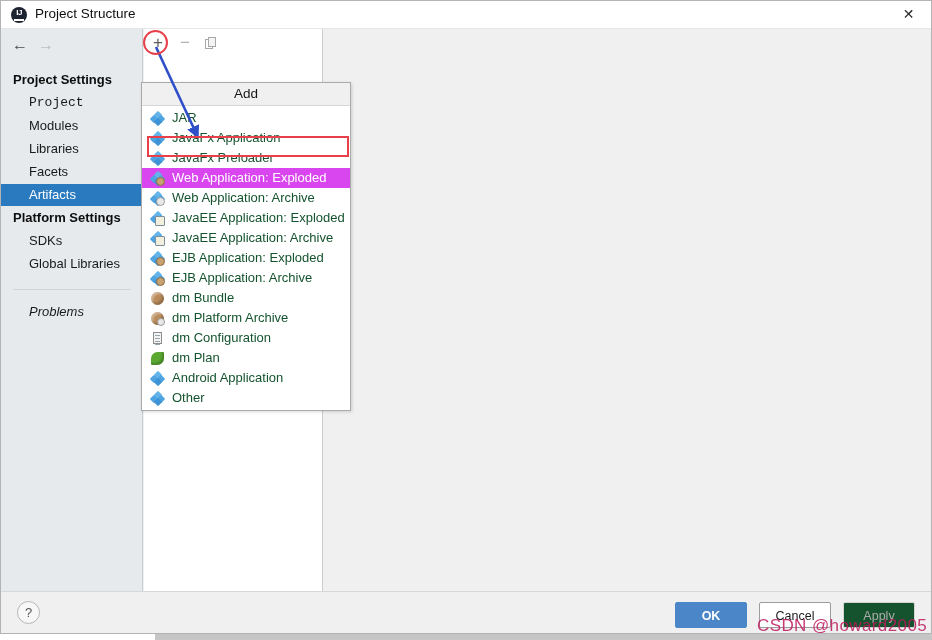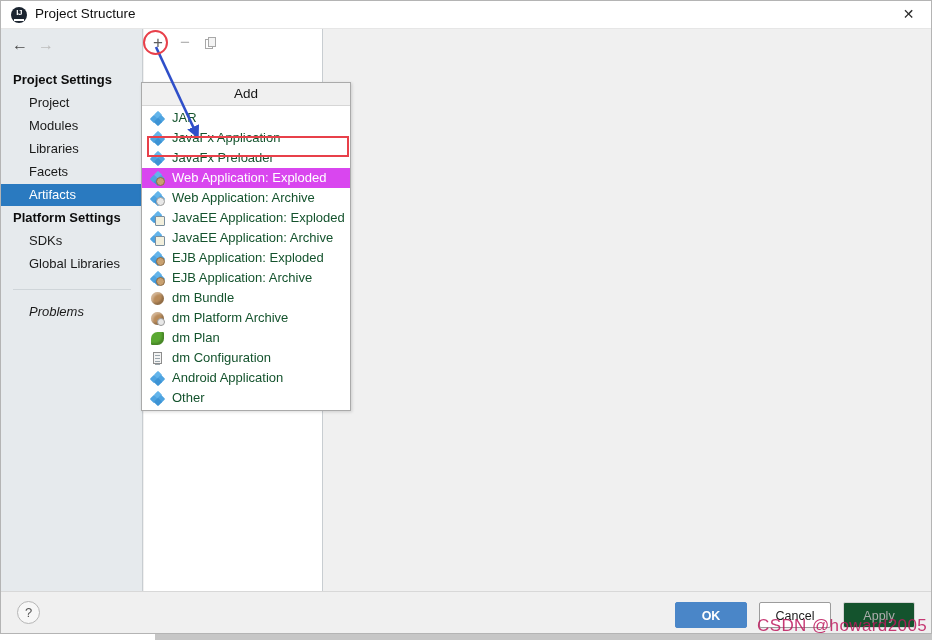--- a/index.html
+++ b/index.html
@@ -449,21 +449,21 @@
 
   <div id="content">
 
     <div id="sidebar">
       <div id="nav-arrows">
         <div class="nav-arrow" id="nav-back">←</div>
         <div class="nav-arrow" id="nav-fwd">→</div>
       </div>
 
       <div class="sidebar-group" style="top:40px;">Project Settings</div>
-      <div class="sidebar-item" style="top:63px;">Project</div>
+      <div class="sidebar-item" style="top:63px;font-family:Liberation Mono, monospace;">Project</div>
       <div class="sidebar-item" style="top:86px;">Modules</div>
       <div class="sidebar-item" style="top:132px;">Facets</div>
       <div class="sidebar-item" style="top:109px;">Libraries</div>
       <div class="sidebar-item selected" style="top:155px;">Artifacts</div>
 
       <div class="sidebar-group" style="top:178px;">Platform Settings</div>
       <div class="sidebar-item" style="top:201px;">SDKs</div>
       <div class="sidebar-item" style="top:224px;">Global Libraries</div>
 
       <div id="sidebar-divider" style="top:260px;"></div>
@@ -615,35 +615,35 @@
         <div class="popup-item">
           <span class="popup-icon">
             <span class="ic-sphere"></span>
             <span class="ic-overlay archive" style="left:7px;top:7px;width:8px;height:8px;"></span>
           </span>
           <span>dm Platform Archive</span>
         </div>
 
         <div class="popup-item">
           <span class="popup-icon">
-            <span class="ic-leaf"></span>
-          </span>
-          <span>dm Plan</span>
-        </div>
-
-        <div class="popup-item">
-          <span class="popup-icon">
             <span class="ic-doc">
                 <b></b>
                 <b></b>
                 <b></b>
                 <b></b>
               </span>
           </span>
           <span>dm Configuration</span>
+        </div>
+
+        <div class="popup-item">
+          <span class="popup-icon">
+            <span class="ic-leaf"></span>
+          </span>
+          <span>dm Plan</span>
         </div>
 
         <div class="popup-item">
           <span class="popup-icon">
             <span class="ic-diamond">
                 <i class="a"></i>
                 <i class="b"></i>
                 <i class="c"></i>
                 <i class="d"></i>
               </span>

